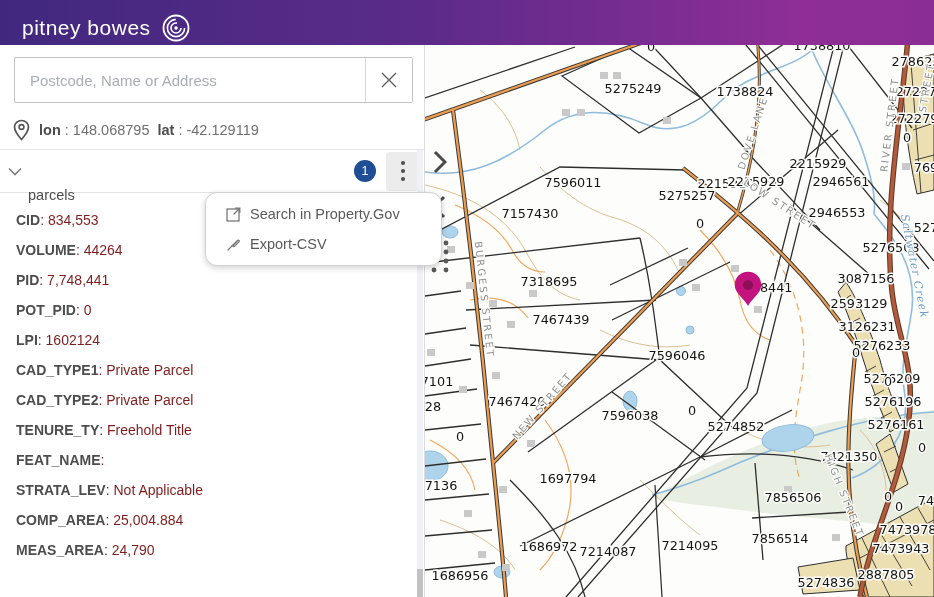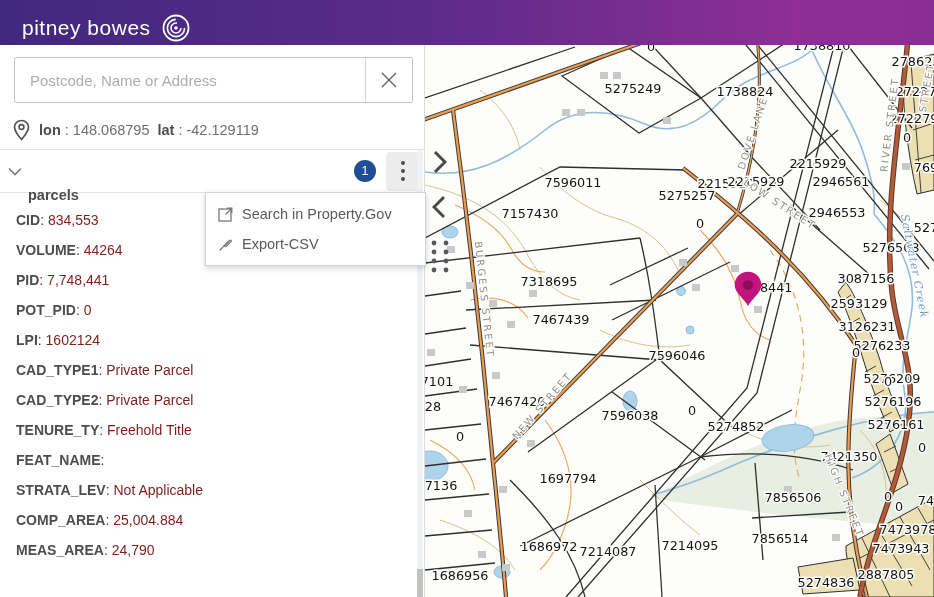--- a/index.html
+++ b/index.html
@@ -24,39 +24,39 @@
   .clearbtn{width:46px;border-left:1px solid #d7d7d7;display:flex;align-items:center;
             justify-content:center;cursor:pointer;background:#fff;}
   .locrow{position:absolute;left:0;top:66px;width:425px;height:39px;display:flex;
           align-items:center;padding-left:12px;box-sizing:border-box;gap:8px;
           border-bottom:1px solid #e4e4e4;}
   .locrow .seg{font-size:14.5px;color:#6f6f6f;}
   .locrow .seg b{color:#4d4d4d;font-weight:700;}
   .layerrow{position:absolute;left:0;top:105px;width:425px;height:43px;display:flex;
             align-items:center;padding:0 6px 0 8px;box-sizing:border-box;
             border-bottom:1px solid #e4e4e4;}
-  .layername{font-size:14.5px;font-weight:700;color:#4d4d4d;margin-left:6px;margin-top:48px;}
+  .layername{font-size:14.5px;font-weight:400;color:#4d4d4d;margin-left:6px;margin-top:48px;}
   .spacer{flex:1;}
   .badge{width:22px;height:22px;border-radius:50%;background:#1f4e96;color:#fff;
          font-size:12.5px;display:flex;align-items:center;justify-content:center;
          margin-right:10px;}
   .kebab{width:33px;height:39px;background:#ececec;border-radius:4px;display:flex;
          flex-direction:column;align-items:center;justify-content:center;gap:4px;cursor:pointer;}
   .kebab i{width:4px;height:4px;border-radius:50%;background:#4c4c4c;display:block;}
   .attrs{position:absolute;left:16px;top:160px;width:390px;}
   .attr-row{height:30px;font-size:14px;display:flex;align-items:center;white-space:pre;}
   .attr-row .k{font-weight:700;color:#4d4d4d;}
   .attr-row .v{color:#7f1d1d;}
   .scrolltrack{position:absolute;right:1px;top:105px;width:6px;height:447px;background:#eef1f5;}
   .scrollthumb{position:absolute;right:1px;top:524px;width:6px;height:28px;background:#c2c2c2;}
 
   
   .menu{position:absolute;left:205px;top:147px;width:219px;background:#fff;
-        border:1px solid #d2d2d2;border-radius:0;box-shadow:0 2px 6px rgba(0,0,0,.18);
-        padding:6px 0;z-index:40;}
+        border:1px solid #d2d2d2;border-radius:12px;box-shadow:0 2px 6px rgba(0,0,0,.18);
+        padding:6px 8px;z-index:40;}
   .menu-item{height:30px;display:flex;align-items:center;gap:9px;padding:0 12px;
              font-size:14.5px;color:#5a5a5a;cursor:pointer;}
   .menu-item svg{flex:0 0 auto;}
 
   
   .map{position:absolute;left:425px;top:45px;width:509px;height:552px;background:#fdfdfb;}
   .plabel{font-family:"DejaVu Sans",sans-serif;font-size:12.8px;fill:#141414;
           paint-order:stroke;stroke:#fdfdfb;stroke-width:3px;text-anchor:middle;}
   .slabel{font-family:"DejaVu Sans",sans-serif;font-size:10px;fill:#8f8f8f;
           letter-spacing:2px;text-anchor:middle;paint-order:stroke;stroke:#fdfdfb;stroke-width:2.5px;}

